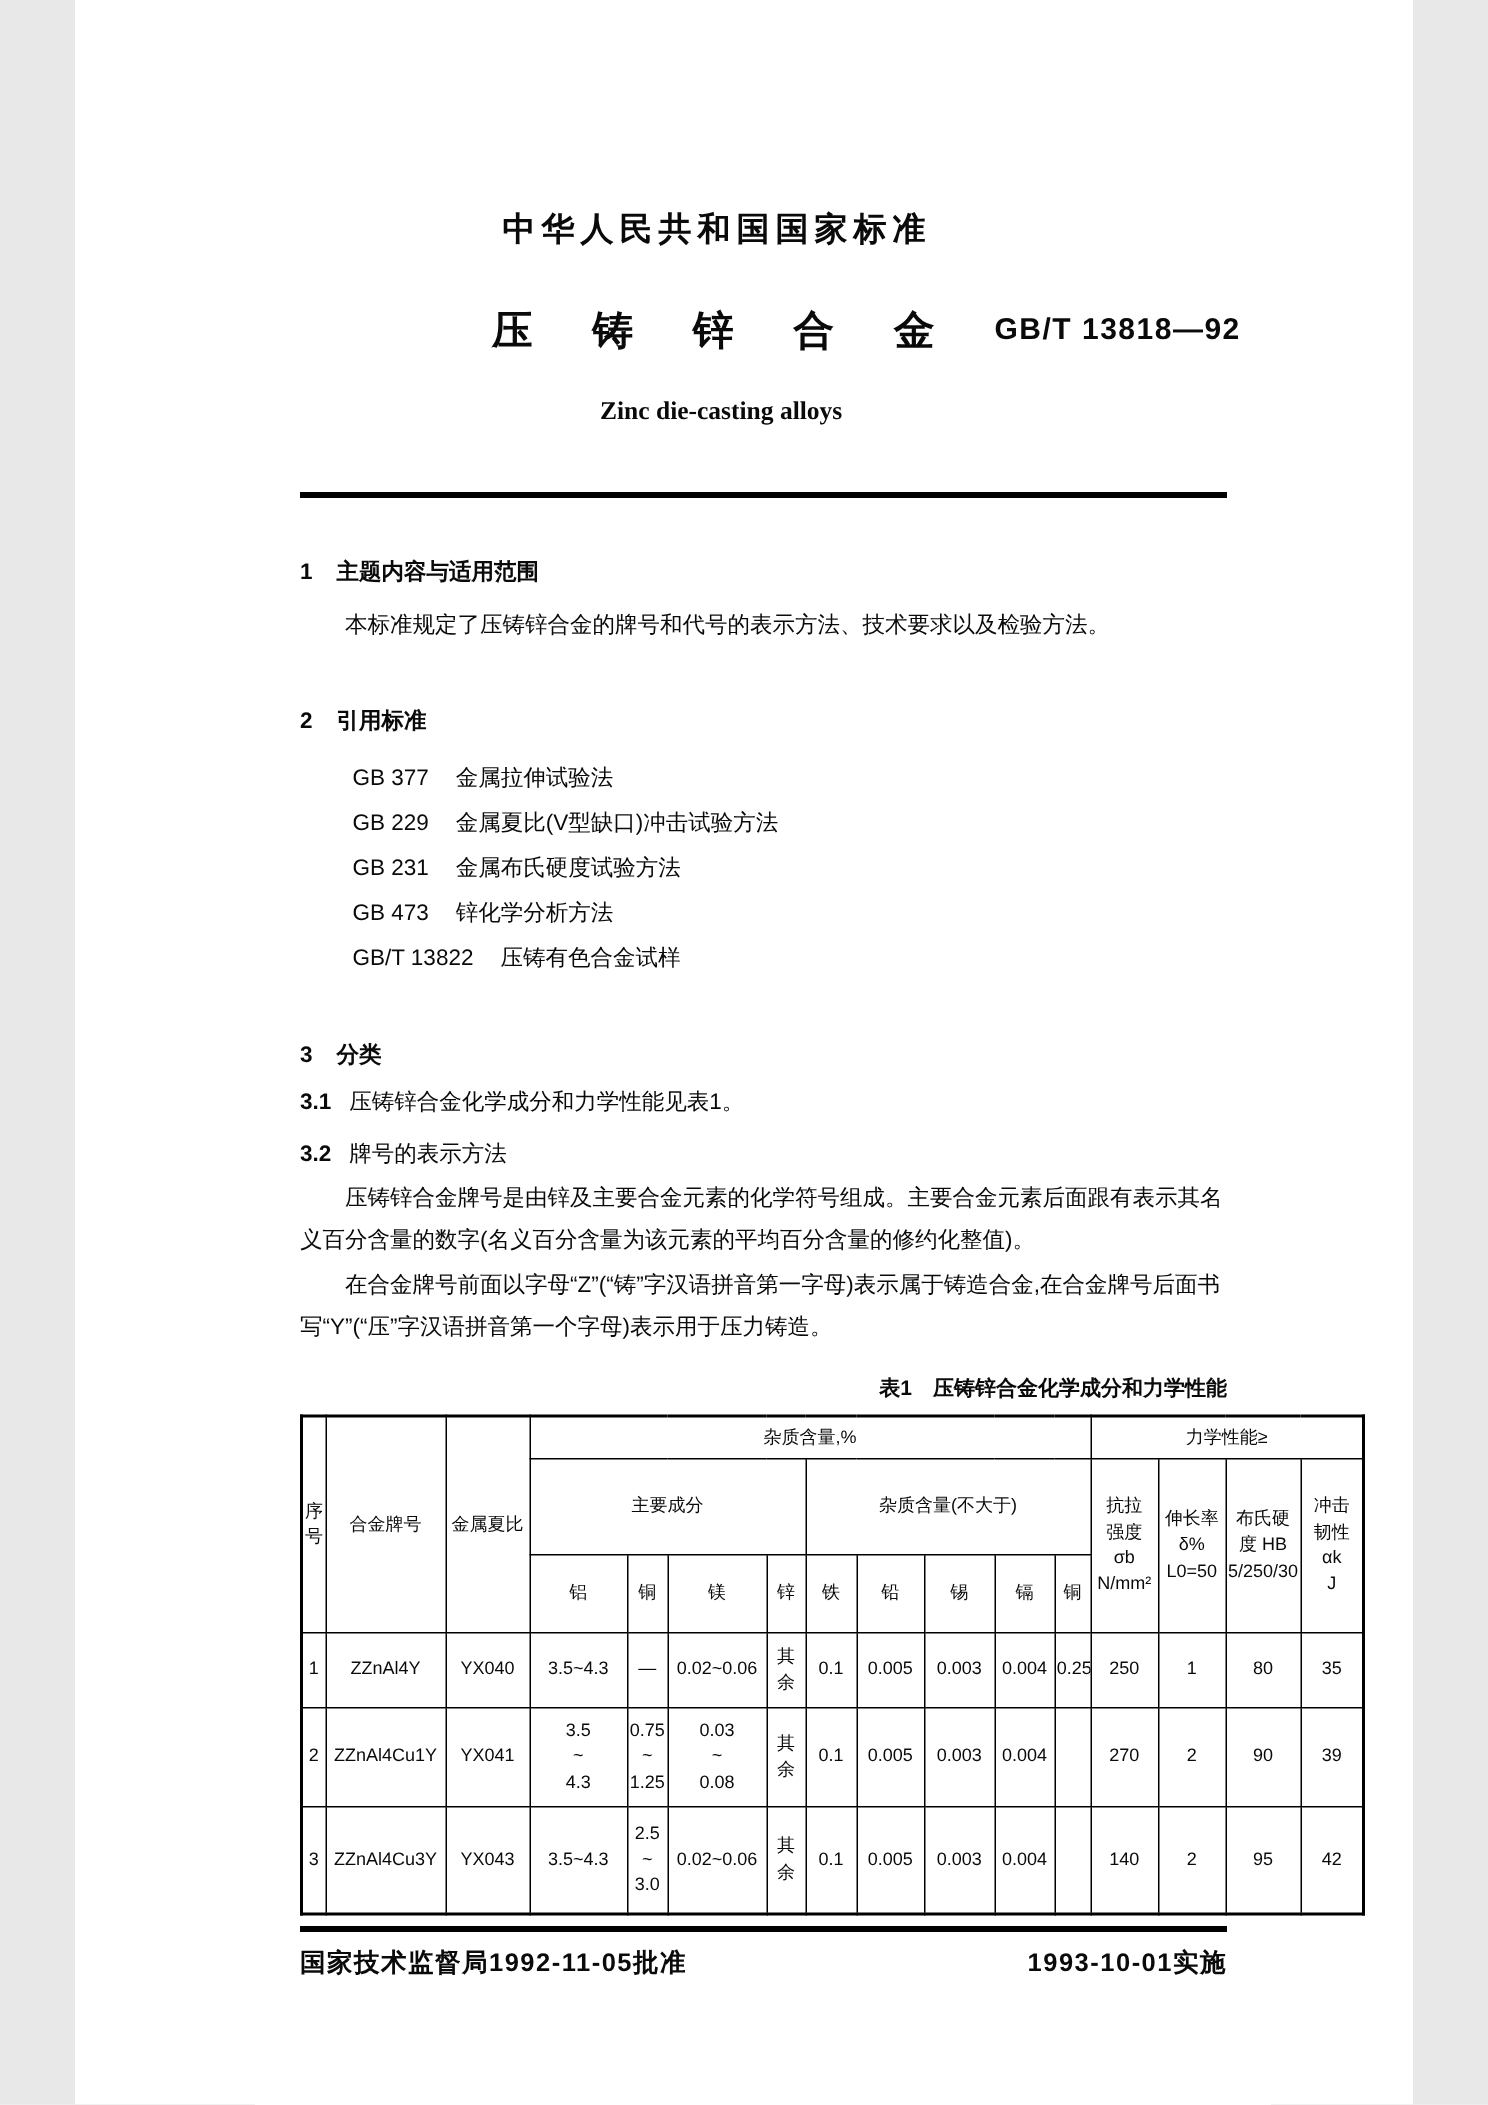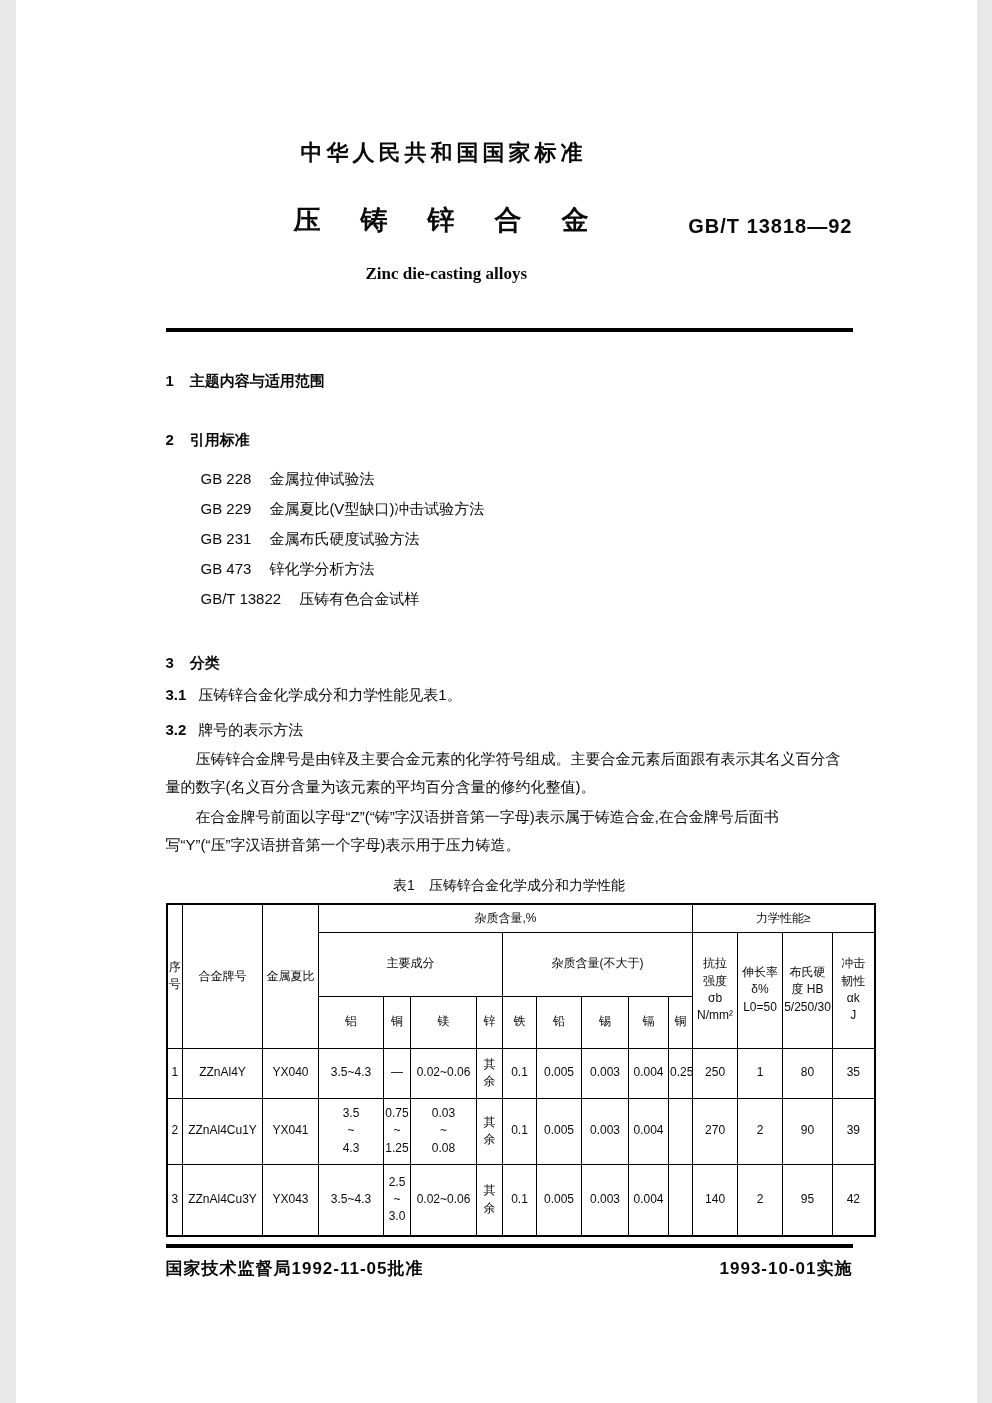--- a/index.html
+++ b/index.html
@@ -1,43 +1,43 @@
 <!DOCTYPE html>
 <html><head>
 <meta charset="utf-8">
 <style>
   html,body{margin:0;padding:0;background:#e8e8e8;}
   .page{
-    width:961px;height:1403px;background:#ffffff;color:#0a0a0a;
+    width:892px;height:1403px;background:#ffffff;color:#0a0a0a;
     font-family:"Liberation Sans","DejaVu Sans",sans-serif;
     position:relative;overflow:hidden;margin:0 auto;
   }
   .content{padding:138px 124px 0 150px;}
 
   
   .org-title{font-size:22px;font-weight:bold;letter-spacing:4px;margin-left:135px;}
-  .title-row{display:flex;justify-content:space-between;align-items:flex-end;margin-top:34px;gap:32px;}
+  .title-row{display:flex;justify-content:space-between;align-items:center;margin-top:34px;}
   .zh-title{font-size:27px;font-weight:bold;letter-spacing:40px;margin-left:128px;white-space:nowrap;}
   .std-code{font-size:20px;font-weight:bold;letter-spacing:1px;white-space:nowrap;}
   .subtitle-en{font-size:17px;font-weight:bold;margin-top:26px;margin-left:200px;font-family:"Liberation Serif","DejaVu Serif",serif;}
   .rule{height:4px;background:#000;margin-top:44px;}
 
   
   .sec-heading{font-size:15px;font-weight:bold;margin-top:40px;}
   .sec-heading .num{margin-right:16px;}
   .para{font-size:15px;line-height:28px;margin-top:12px;text-indent:2em;}
   .para.tight{margin-top:2px;}
   .ref-list{margin-top:14px;margin-left:35px;}
   .ref-item{font-size:15px;line-height:30px;}
   .ref-item .code{margin-right:18px;}
   .sub-item{font-size:15px;line-height:27px;margin-top:8px;}
   .sub-item .num{font-weight:bold;margin-right:12px;}
 
   
-  .tbl-caption{text-align:center;font-size:14px;font-weight:normal;margin-top:18px;}
+  .tbl-caption{text-align:right;font-size:14px;font-weight:bold;margin-top:18px;}
   table.alloy{border-collapse:collapse;table-layout:fixed;width:708px;margin-top:8px;border:2px solid #000;}
   table.alloy th,table.alloy td{
     border:1px solid #000;text-align:center;vertical-align:middle;
     white-space:pre-line;font-weight:normal;padding:1px;font-size:12px;line-height:1.45;
     overflow:hidden;
   }
   .tr-a{height:28px;} .tr-b{height:64px;} .tr-c{height:52px;}
   .dr-1{height:50px;} .dr-2{height:66px;} .dr-3{height:72px;}
   .th-seq{line-height:50px;}
   td.grade-cell,td.code-cell{font-weight:bold;font-size:12.5px;}
@@ -60,27 +60,28 @@
       <div class="std-code">GB/T 13818—92</div>
     </div>
 
     <div class="subtitle-en">Zinc die-casting alloys</div>
 
     <div class="rule"></div>
 
     <div class="sec-heading">
       <span class="num">1</span><span>主题内容与适用范围</span>
     </div>
+    <div class="para">本标准规定了压铸锌合金的牌号和代号的表示方法、技术要求以及检验方法。</div>
 
     <div class="sec-heading">
       <span class="num">2</span><span>引用标准</span>
     </div>
     <div class="ref-list">
       <div class="ref-item">
-        <span class="code">GB 228</span><span>金属拉伸试验法</span>
+        <span class="code">GB 377</span><span>金属拉伸试验法</span>
       </div>
       <div class="ref-item">
         <span class="code">GB 229</span><span>金属夏比(V型缺口)冲击试验方法</span>
       </div>
       <div class="ref-item">
         <span class="code">GB 231</span><span>金属布氏硬度试验方法</span>
       </div>
       <div class="ref-item">
         <span class="code">GB 473</span><span>锌化学分析方法</span>
       </div>

